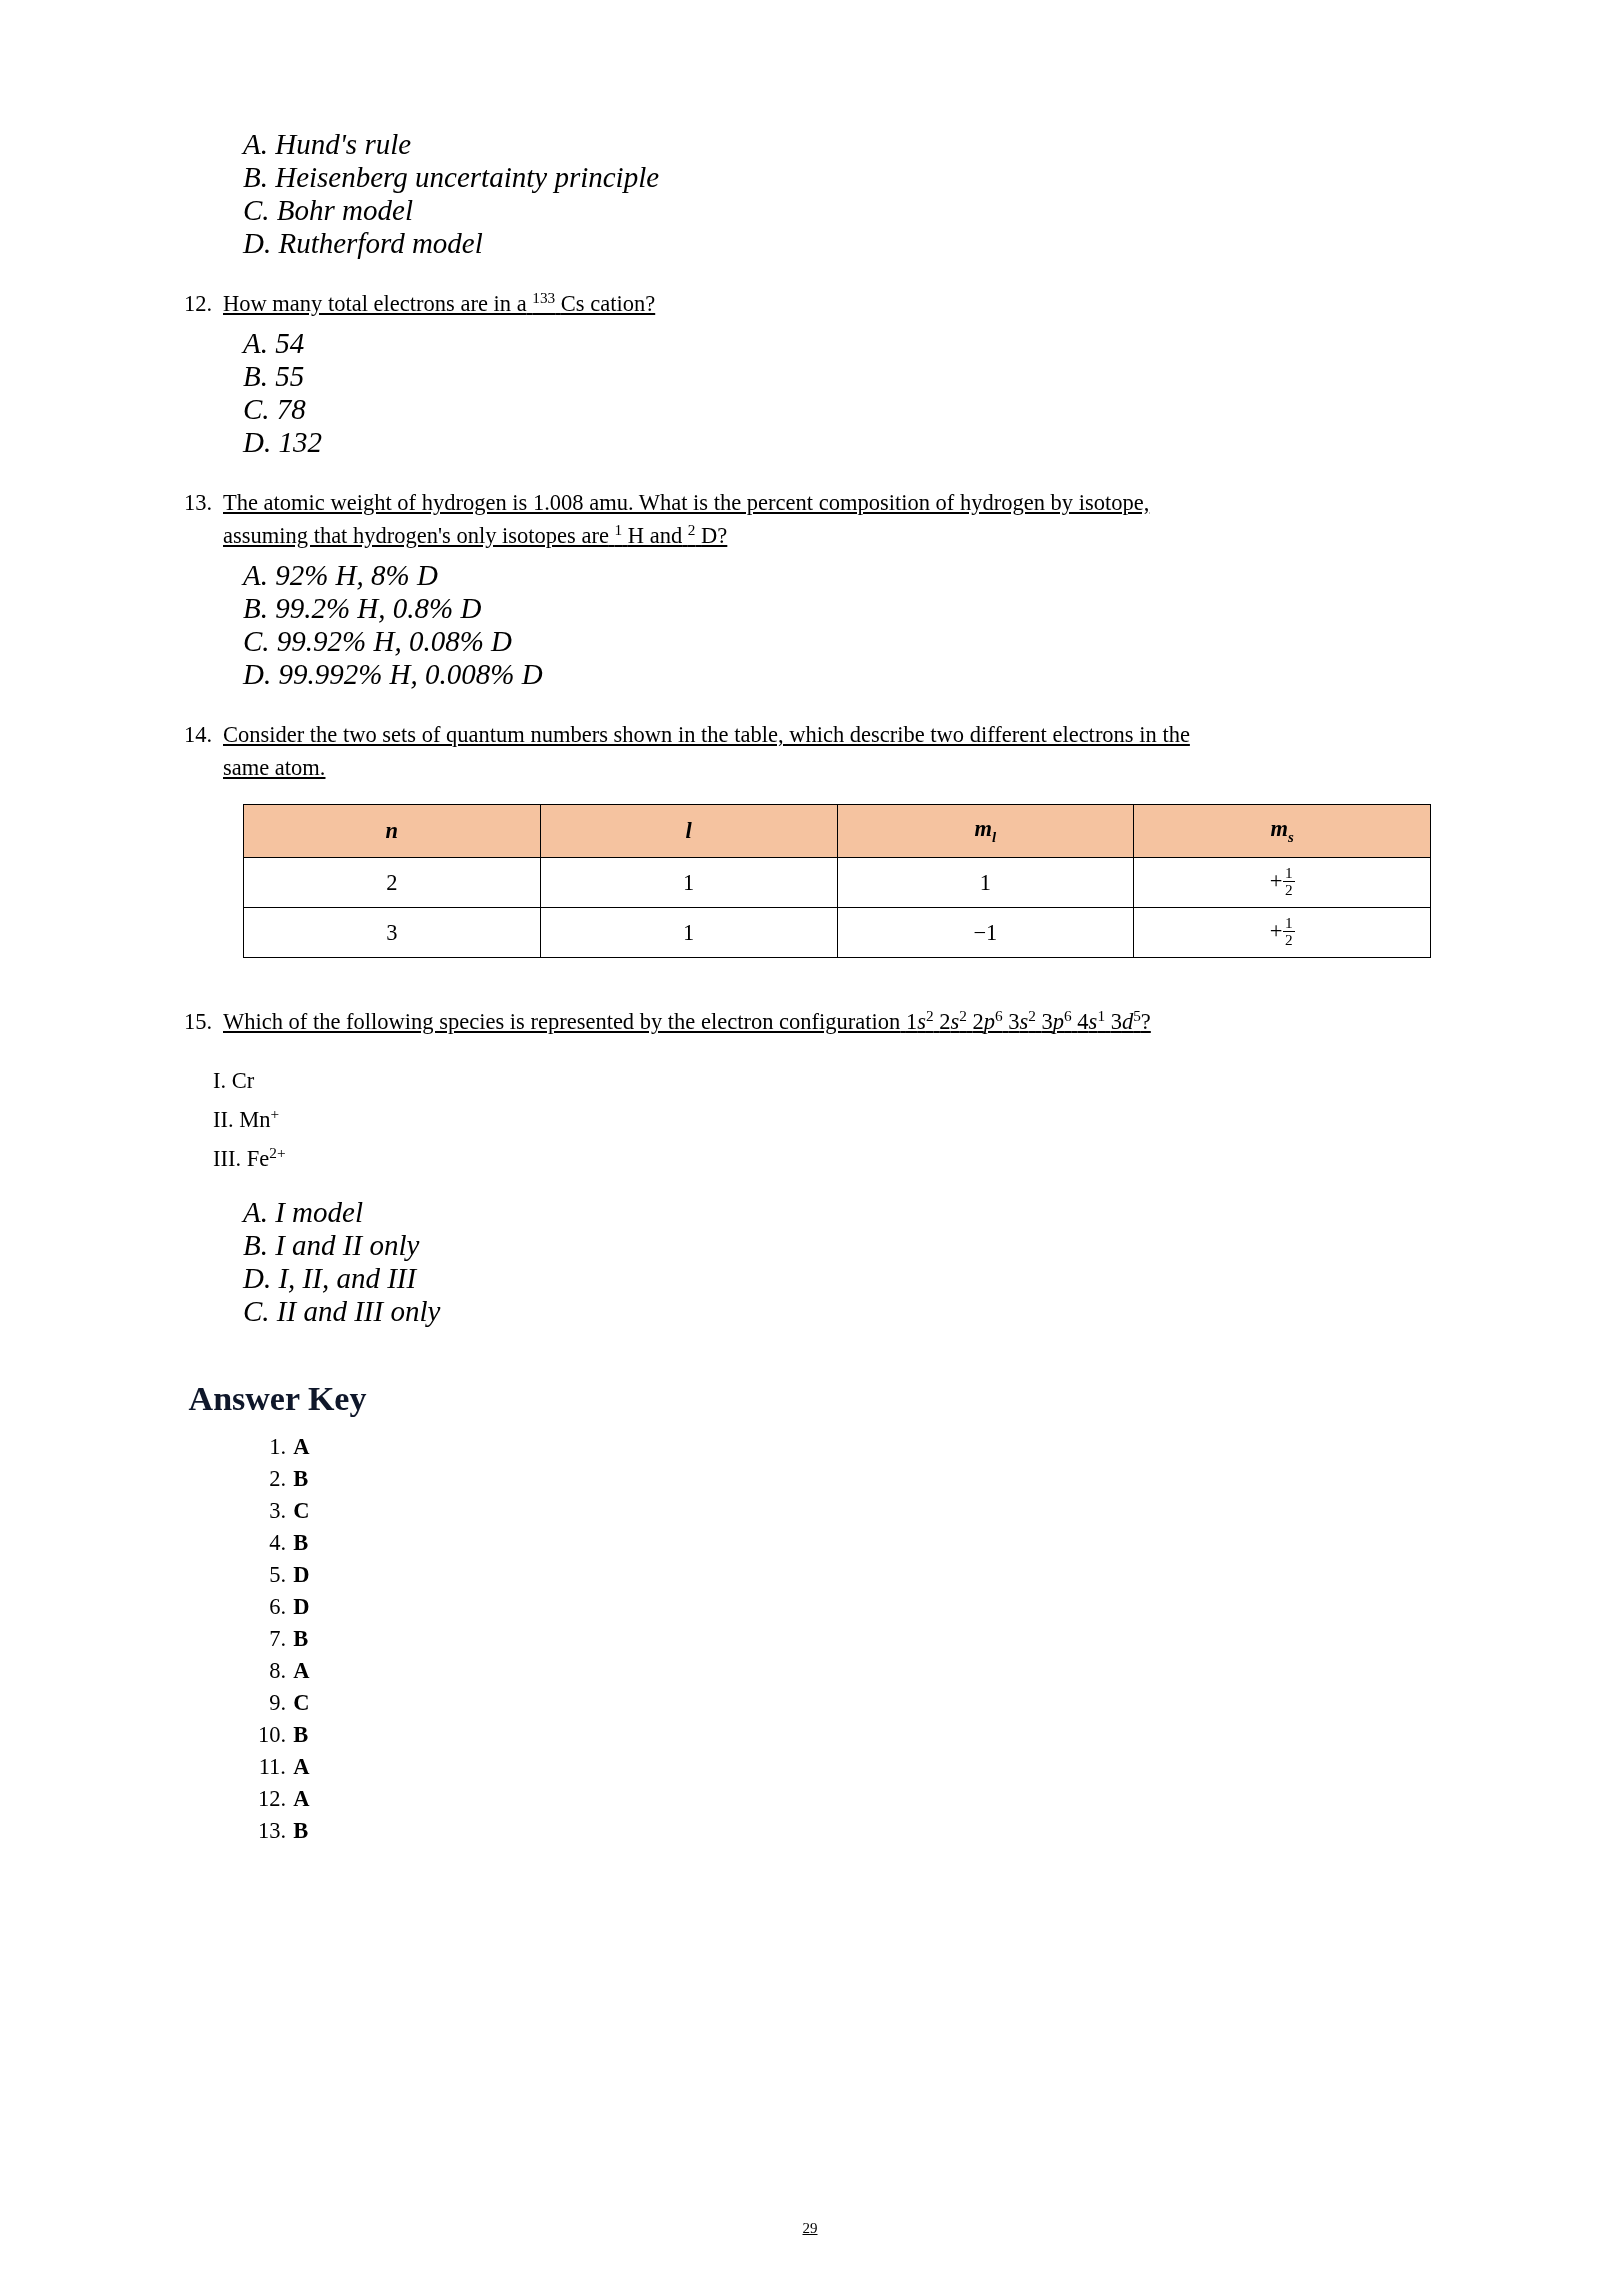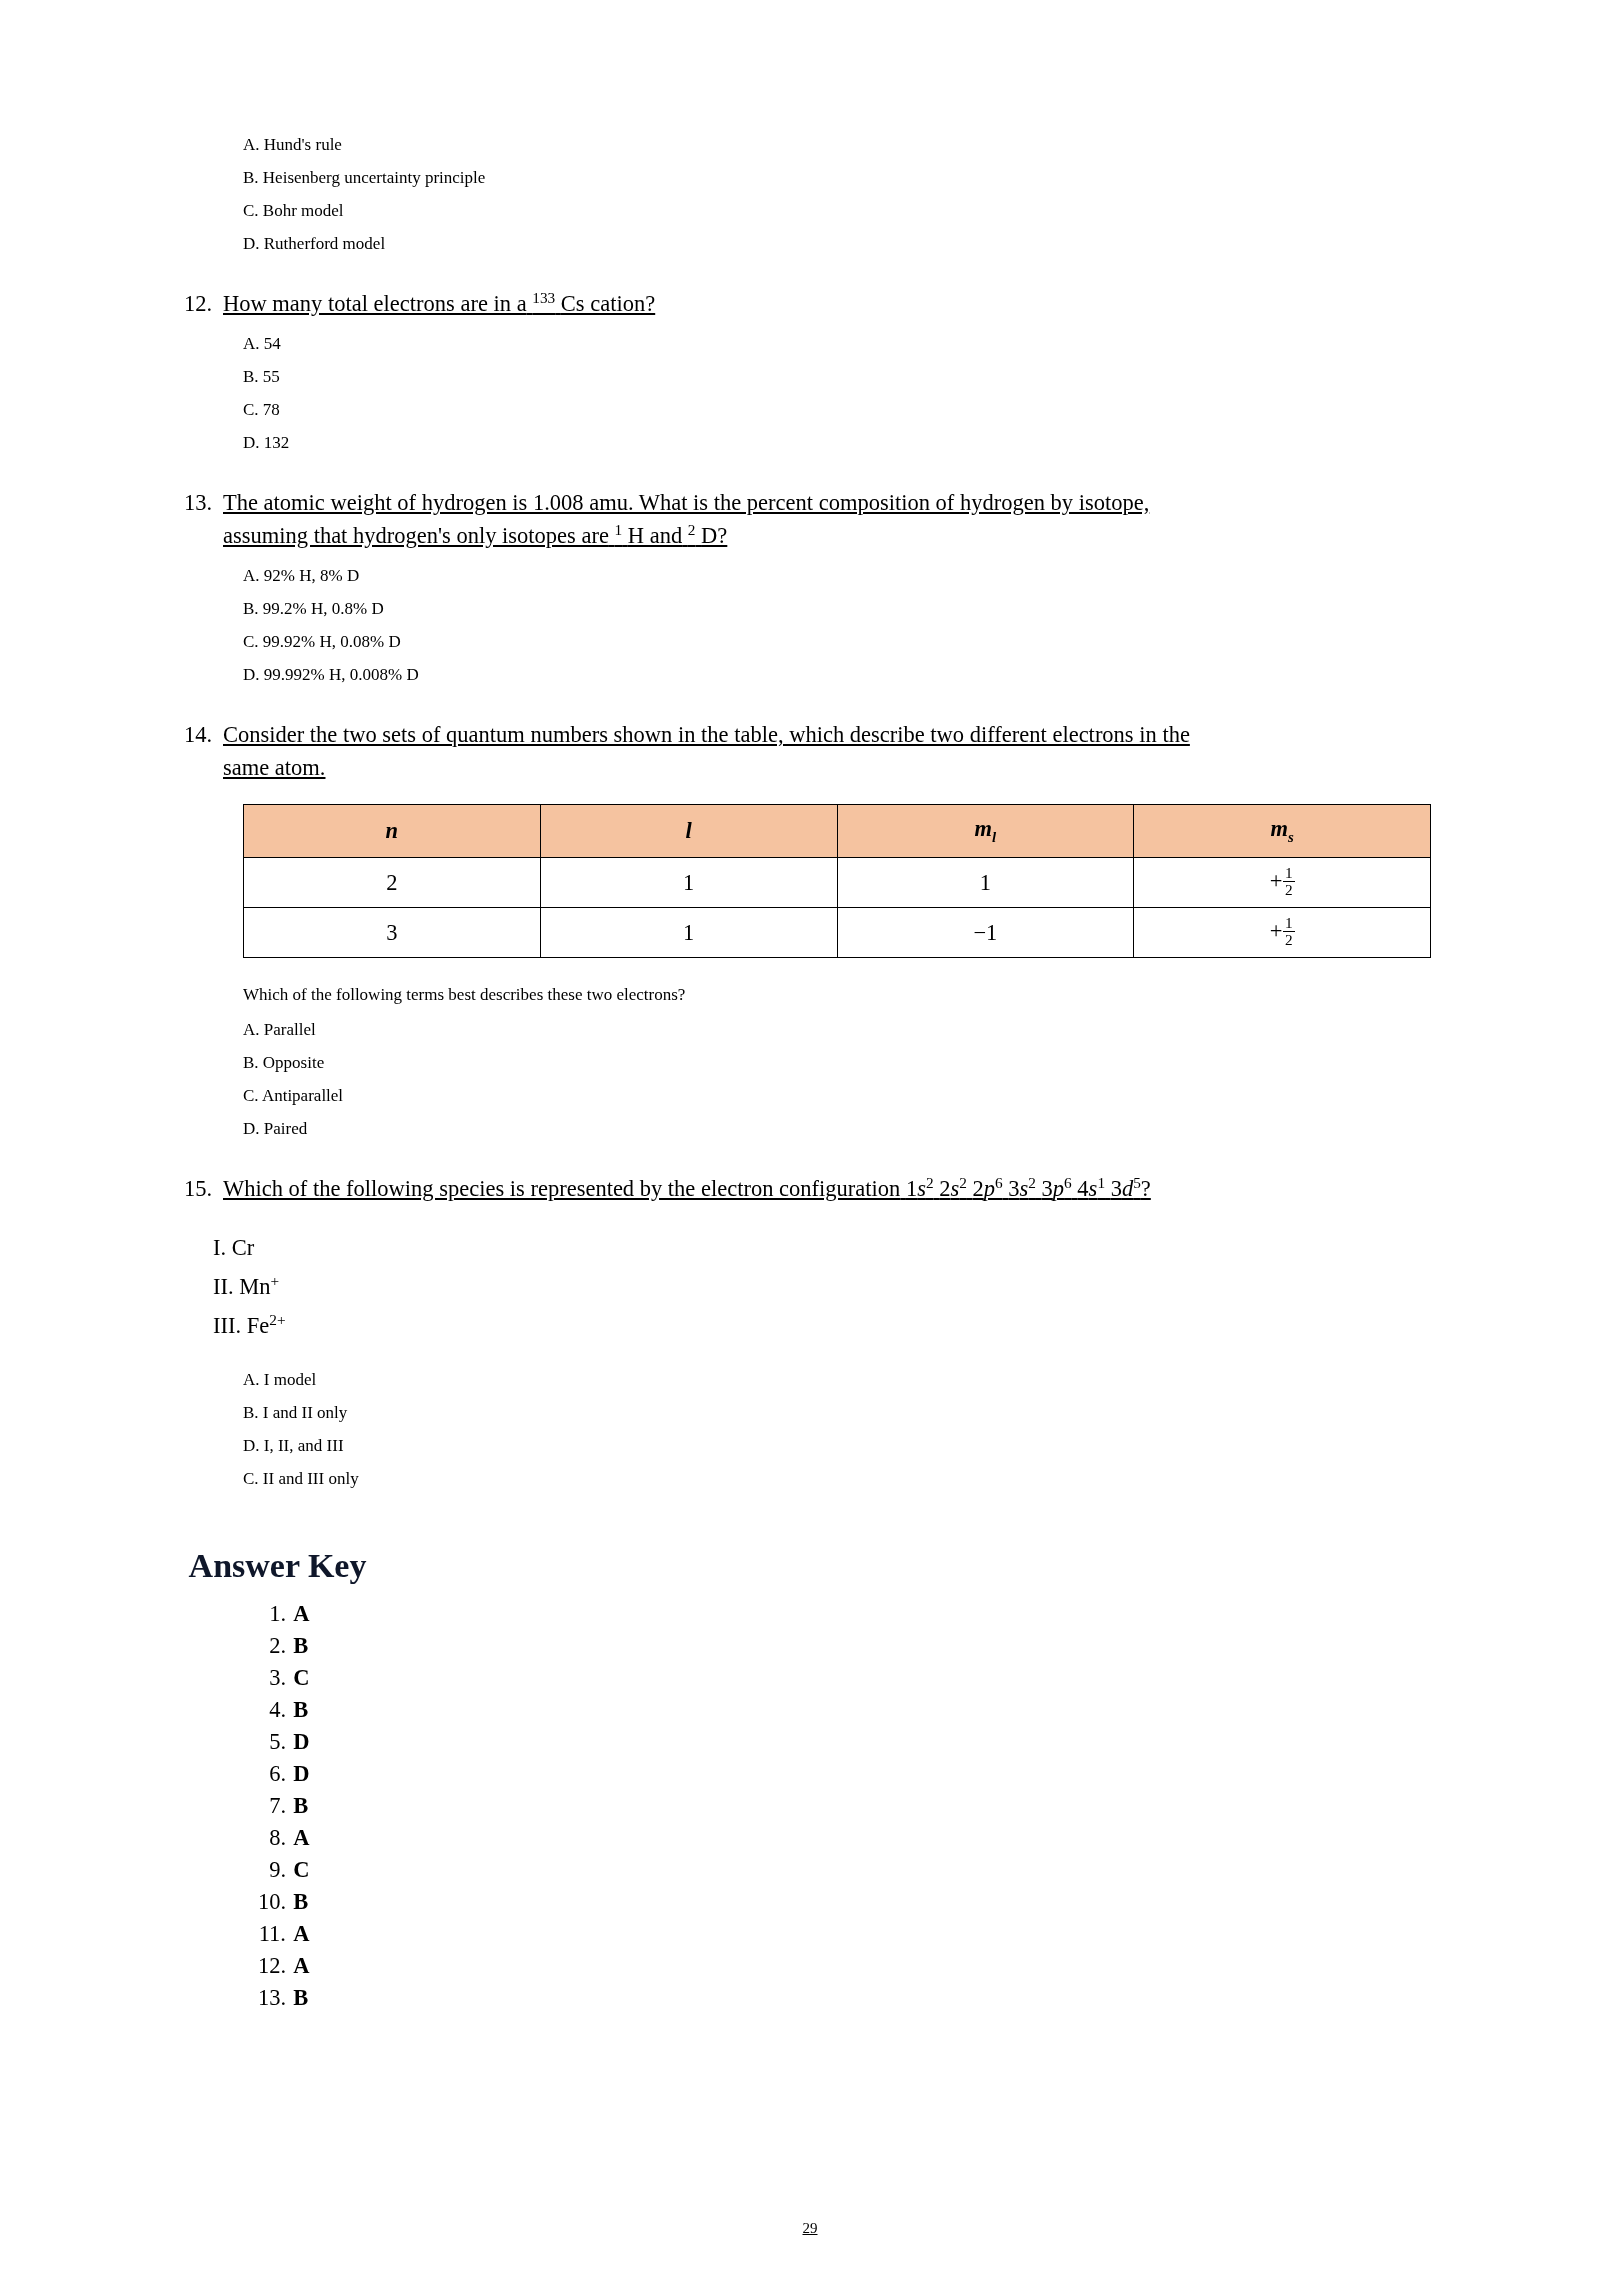--- a/index.html
+++ b/index.html
@@ -46,23 +46,24 @@
     flex: 1 1 auto;
     font-size: 22.5px;
     line-height: 33px;
     text-decoration: underline;
   }
   .choices {
     margin-top: 1.8px;
     margin-left: 76px;
   }
   .choice {
-    font-size: 17px;
+    font-size: 29px;
     line-height: 33px;
     white-space: nowrap;
+    font-style: italic;
   }
   .choice-roman {
     font-size: 22.5px;
     line-height: 39px;
     margin-left: 46px;
   }
   .spacer-sm { height: 16px; }
   .spacer-md { height: 27px; }
 
   sup {
@@ -254,27 +255,20 @@
               <span>+</span><span class="frac">
                   <span class="num">1</span>
                   <span class="den">2</span>
                 </span>
             </td>
           </tr>
         </tbody>
       </table>
     </div>
 
-    <div class="choices" style="margin-top:0">
-      <div class="choice" style="margin-bottom:1.8px">Which of the following terms best describes these two electrons?</div>
-      <div class="choice">A. Parallel</div>
-      <div class="choice">B. Opposite</div>
-      <div class="choice">C. Antiparallel</div>
-      <div class="choice">D. Paired</div>
-    </div>
 
     <div class="spacer-md"></div>
 
     <div class="question">
       <div class="q-num">15.</div>
       <div class="q-body">
         <span>Which of the following species is represented by the electron configuration</span>
         <span>
           <span>1</span><span class="ital">s</span><sup>2</sup>
           <span>2</span><span class="ital">s</span><sup>2</sup>

